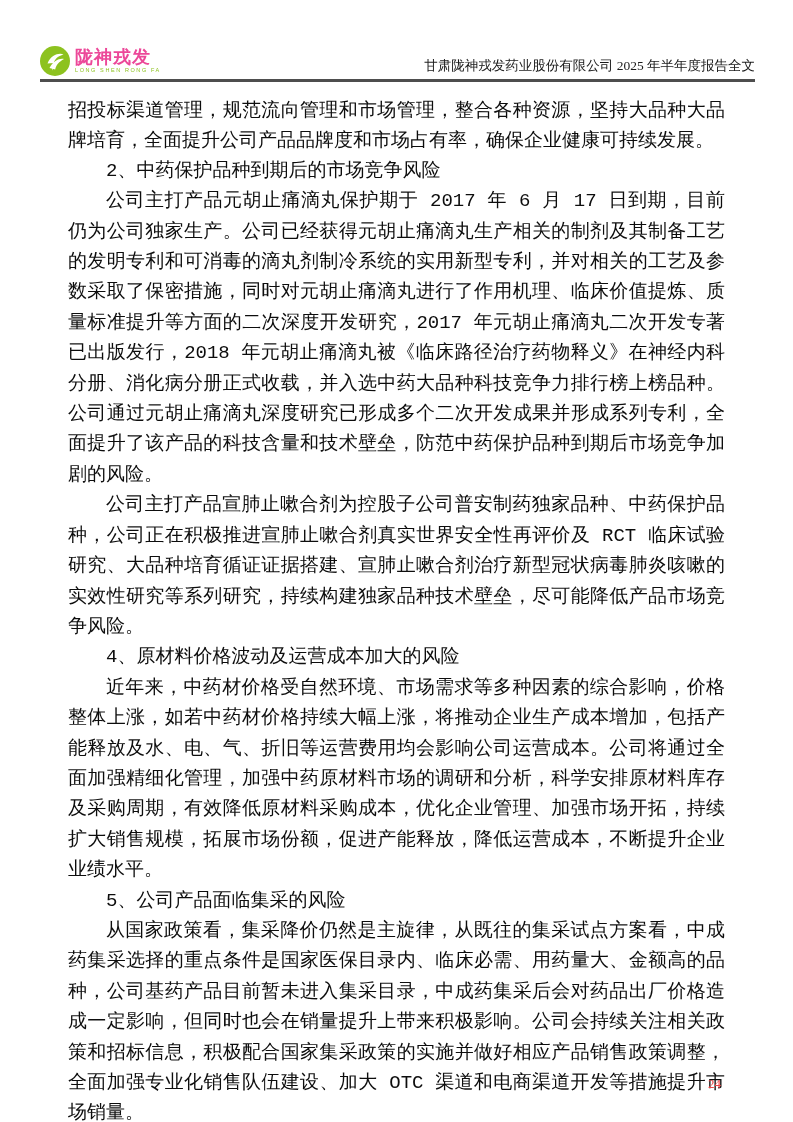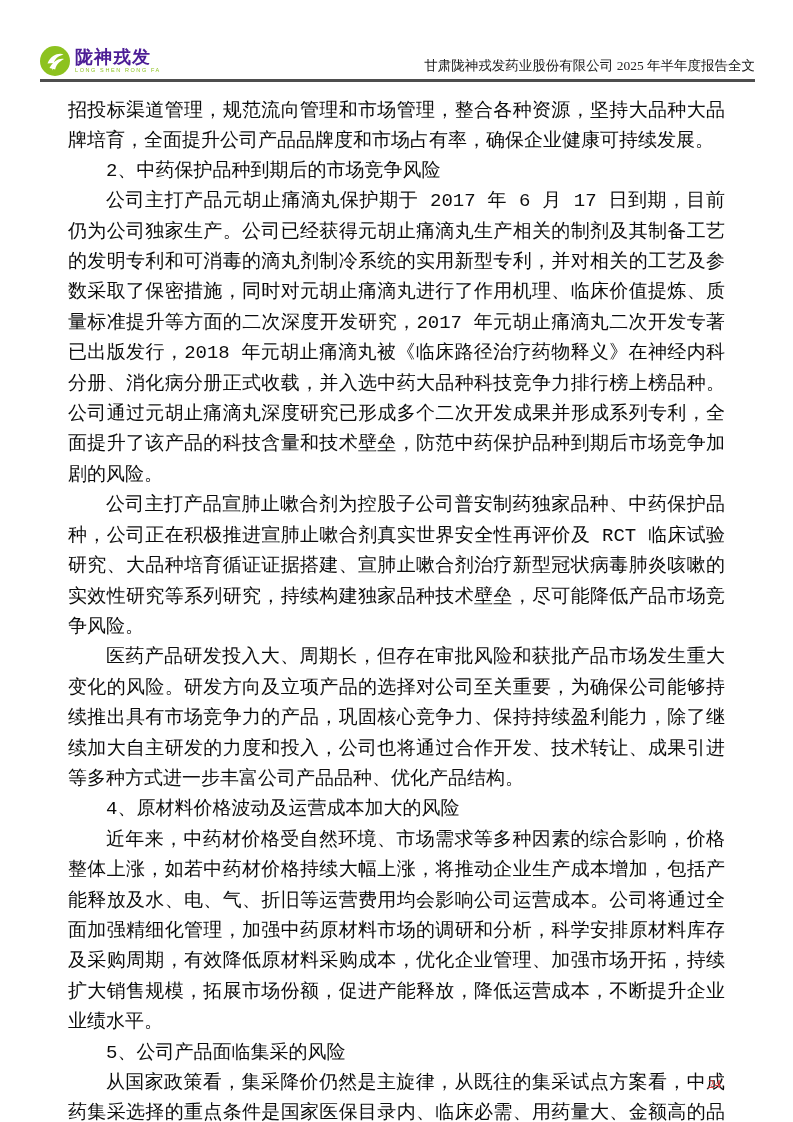--- a/index.html
+++ b/index.html
@@ -20,21 +20,21 @@
     height:36px;
     border-bottom:3px solid #4e4e4e;
     display:flex; justify-content:space-between; align-items:flex-end;
     padding-bottom:3px;
   }
   .logo { display:flex; align-items:center; gap:5px; }
   .logo-mark { width:30px; height:30px; flex:0 0 auto; }
   .logo-text { display:flex; flex-direction:column; line-height:1; }
   .logo-zh {
     font-family:"Liberation Sans","DejaVu Sans",sans-serif;
-    font-weight:bold; font-size:18px; letter-spacing:1px; color:#4c1d95;
+    font-weight:bold; font-size:18px; letter-spacing:1px; color:#ec4899;
   }
   .logo-en {
     font-family:"Liberation Sans","DejaVu Sans",sans-serif;
     font-size:5.5px; letter-spacing:1.6px; color:#8dc21f; margin-top:2px;
   }
   .header-title { font-size:13.5px; color:#1a1a1a; white-space:nowrap; padding-bottom:1px; }
 
   
   .content {
     position:absolute; top:95px; left:68px; width:657px;
@@ -91,21 +91,20 @@
     </div>
     <div class="header-title">甘肃陇神戎发药业股份有限公司 2025 年半年度报告全文</div>
   </div>
 
   <div class="content">
     <div>
         <p class="para">招投标渠道管理，规范流向管理和市场管理，整合各种资源，坚持大品种大品牌培育，全面提升公司产品品牌度和市场占有率，确保企业健康可持续发展。</p>
         <p class="para ind">2、中药保护品种到期后的市场竞争风险</p>
         <p class="para ind">公司主打产品元胡止痛滴丸保护期于 2017 年 6 月 17 日到期，目前仍为公司独家生产。公司已经获得元胡止痛滴丸生产相关的制剂及其制备工艺的发明专利和可消毒的滴丸剂制冷系统的实用新型专利，并对相关的工艺及参数采取了保密措施，同时对元胡止痛滴丸进行了作用机理、临床价值提炼、质量标准提升等方面的二次深度开发研究，2017 年元胡止痛滴丸二次开发专著已出版发行，2018 年元胡止痛滴丸被《临床路径治疗药物释义》在神经内科分册、消化病分册正式收载，并入选中药大品种科技竞争力排行榜上榜品种。公司通过元胡止痛滴丸深度研究已形成多个二次开发成果并形成系列专利，全面提升了该产品的科技含量和技术壁垒，防范中药保护品种到期后市场竞争加剧的风险。</p>
         <p class="para ind">公司主打产品宣肺止嗽合剂为控股子公司普安制药独家品种、中药保护品种，公司正在积极推进宣肺止嗽合剂真实世界安全性再评价及 RCT 临床试验研究、大品种培育循证证据搭建、宣肺止嗽合剂治疗新型冠状病毒肺炎咳嗽的实效性研究等系列研究，持续构建独家品种技术壁垒，尽可能降低产品市场竞争风险。</p>
-        <p class="para ind">医药产品研发投入大、周期长，但存在审批风险和获批产品市场发生重大变化的风险。研发方向及立项产品的选择对公司至关重要，为确保公司能够持续推出具有市场竞争力的产品，巩固核心竞争力、保持持续盈利能力，除了继续加大自主研发的力度和投入，公司也将通过合作开发、技术转让、成果引进等多种方式进一步丰富公司产品品种、优化产品结构。</p>
         <p class="para ind">4、原材料价格波动及运营成本加大的风险</p>
         <p class="para ind">近年来，中药材价格受自然环境、市场需求等多种因素的综合影响，价格整体上涨，如若中药材价格持续大幅上涨，将推动企业生产成本增加，包括产能释放及水、电、气、折旧等运营费用均会影响公司运营成本。公司将通过全面加强精细化管理，加强中药原材料市场的调研和分析，科学安排原材料库存及采购周期，有效降低原材料采购成本，优化企业管理、加强市场开拓，持续扩大销售规模，拓展市场份额，促进产能释放，降低运营成本，不断提升企业业绩水平。</p>
         <p class="para ind">5、公司产品面临集采的风险</p>
         <p class="para ind">从国家政策看，集采降价仍然是主旋律，从既往的集采试点方案看，中成药集采选择的重点条件是国家医保目录内、临床必需、用药量大、金额高的品种，公司基药产品目前暂未进入集采目录，中成药集采后会对药品出厂价格造成一定影响，但同时也会在销量提升上带来积极影响。公司会持续关注相关政策和招标信息，积极配合国家集采政策的实施并做好相应产品销售政策调整，全面加强专业化销售队伍建设、加大 OTC 渠道和电商渠道开发等措施提升市场销量。</p>
       </div>
 
     <h2 class="section-heading">十一、报告期内接待调研、沟通、采访等活动登记表</h2>
 
     <div class="apply-line">
       <span class="apply-item">

